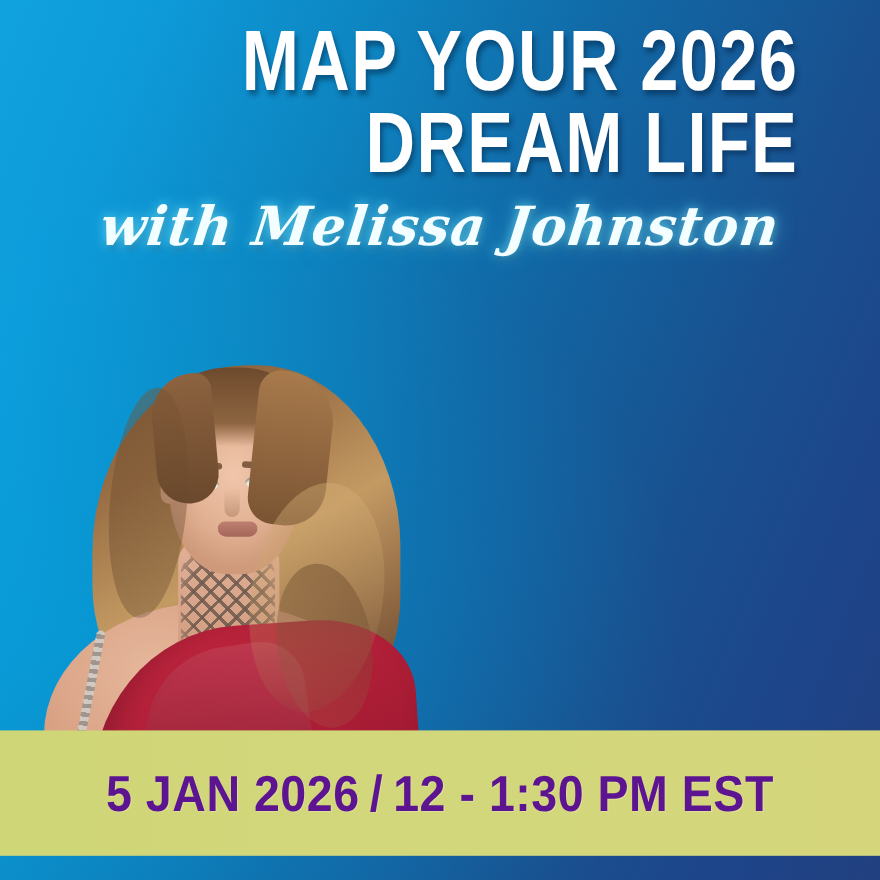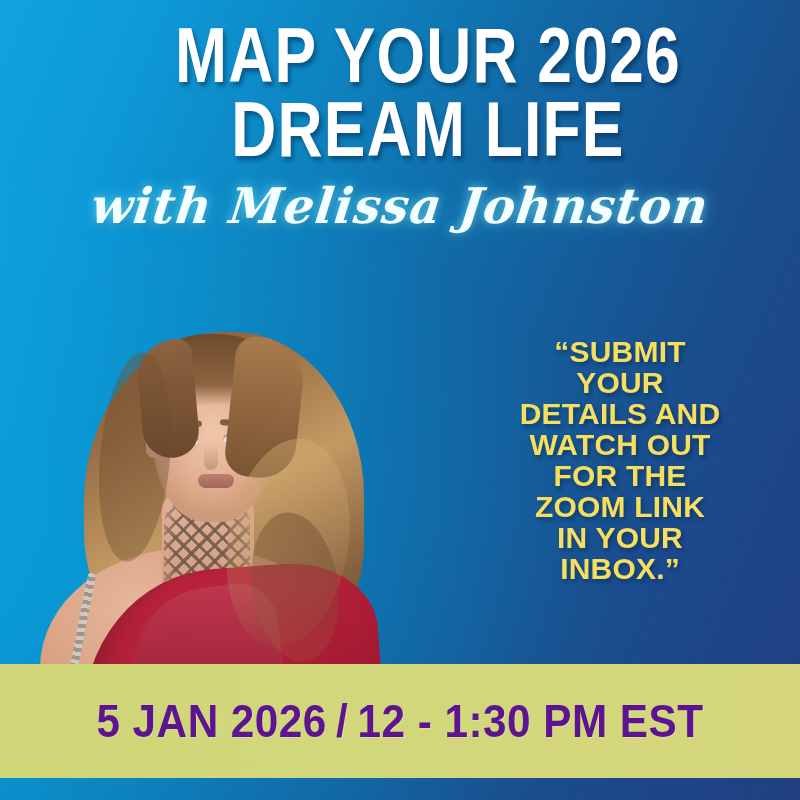--- a/index.html
+++ b/index.html
@@ -35,21 +35,21 @@
     inset: 0;
     background: radial-gradient(120% 90% at 8% 72%, rgba(0,176,235,.38) 0%, rgba(0,176,235,0) 58%);
   }
 
   
   .headline {
     position: absolute;
     top: 18px;
     left: 12px;
     right: 0;
-    text-align: center;
+    text-align: right;
     z-index: 6;
     pointer-events: none;
     margin-left: 44px;
   }
   .headline .line {
     display: block;
     color: #FFFFFF;
     font-family: "Liberation Sans Narrow", "Liberation Sans", sans-serif;
     font-weight: 700;
     font-size: 78px;
@@ -317,30 +317,20 @@
     <div class="p-layer hair-wave-b"></div>
   </div>
 
   <div class="headline">
     <span class="line">MAP YOUR 2026</span>
     <span class="line">DREAM LIFE</span>
   </div>
 
   <div class="script-name">with Melissa Johnston</div>
 
-  <div class="quote">
-    <span>“SUBMIT</span><br>
-    <span>YOUR</span><br>
-    <span>DETAILS AND</span><br>
-    <span>WATCH OUT</span><br>
-    <span>FOR THE</span><br>
-    <span>ZOOM LINK</span><br>
-    <span>IN YOUR</span><br>
-    <span>INBOX.”</span>
-  </div>
 
   <div class="banner">
     <div class="banner-text">
       <span>5 JAN 2026</span><span class="banner-sep">/</span><span>12 - 1:30 PM EST</span>
     </div>
   </div>
 
 </div>
 
 </body></html>

